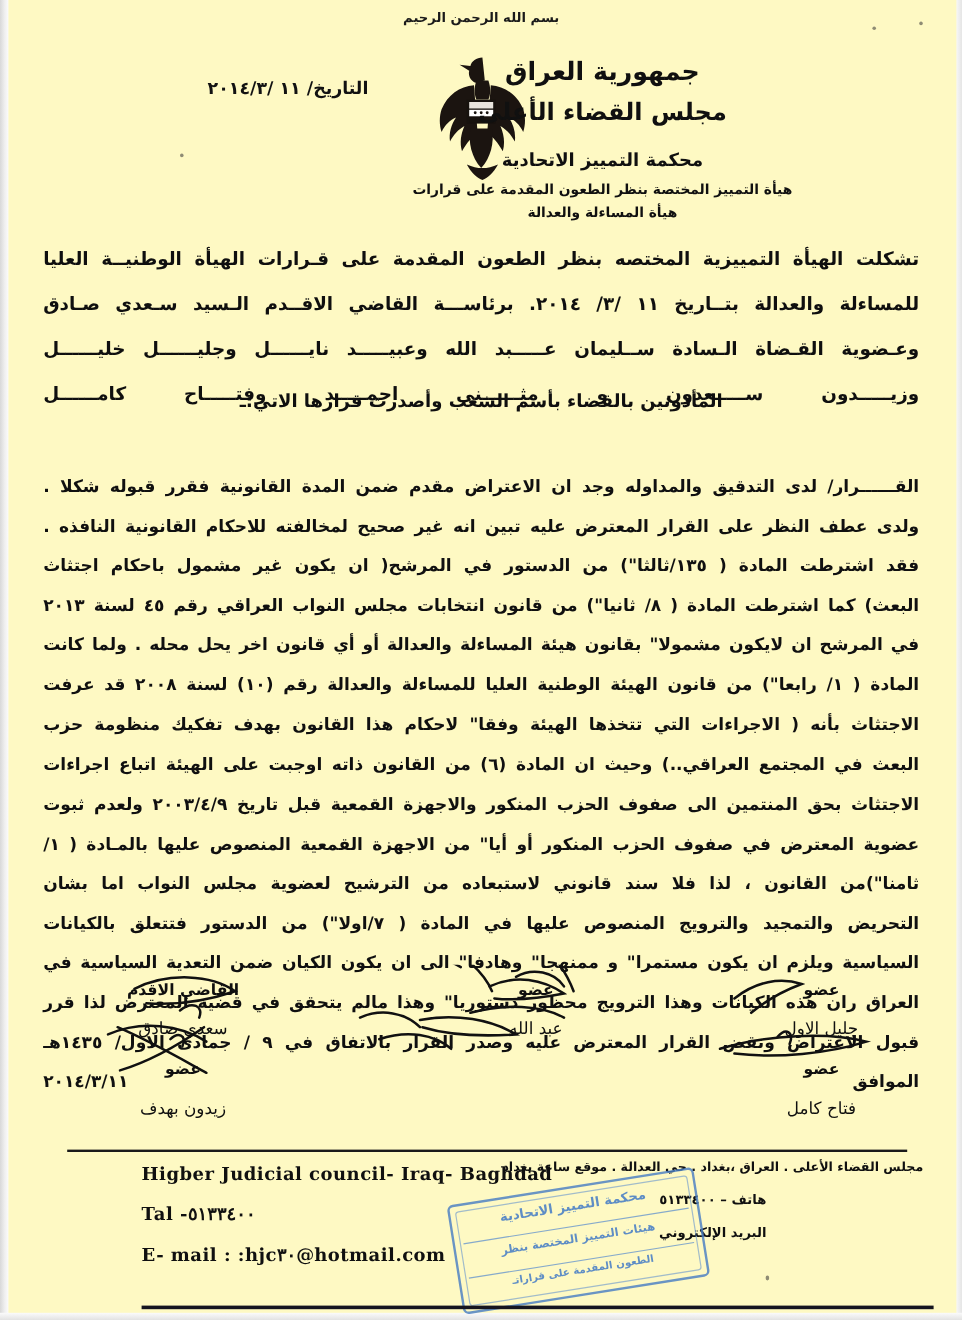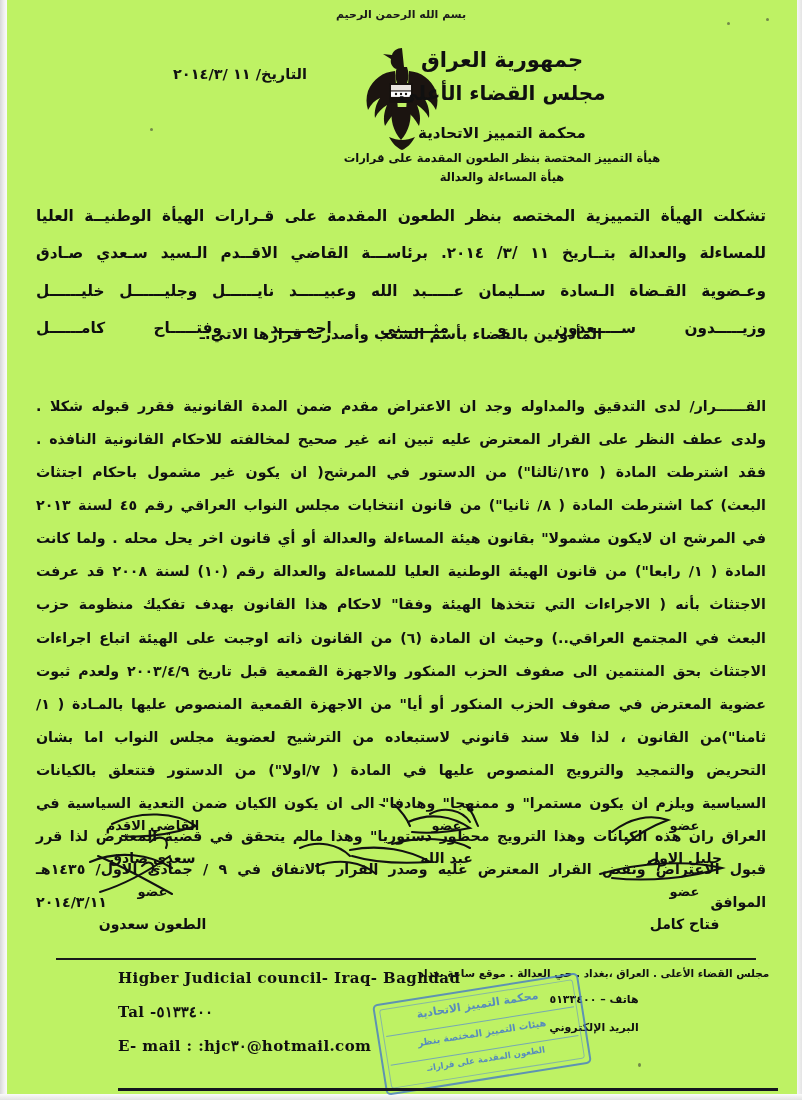--- a/index.html
+++ b/index.html
@@ -4,21 +4,21 @@
 <style>
   html, body {
     margin: 0;
     padding: 0;
     background: #ffffff;
   }
   .page {
     position: relative;
     width: 802px;
     height: 1100px;
-    background: #bef264;
+    background: #fef9c3;
     overflow: hidden;
     font-family: "DejaVu Sans", sans-serif;
     color: #111;
   }
   
   .scan-edge-left {
     position: absolute; top: 0; left: 0; width: 7px; height: 1100px;
     background: linear-gradient(to right, #d8d8d8, #efefef 55%, #fbfbfb);
   }
   .scan-edge-right {
@@ -116,21 +116,21 @@
   
   .sig-area {
     position: absolute;
     top: 818px;
     left: 0;
     width: 802px;
     height: 140px;
   }
   .sig-col { position: absolute; text-align: center; }
   .sig-role { font-size: 13px; font-weight: bold; color: #0f0f0f; }
-  .sig-name { font-size: 14px; font-weight: bold; color: #0f0f0f; margin-top: 17px; }
+  .sig-name { font-size: 14px; font-weight: normal; color: #0f0f0f; margin-top: 17px; }
   .col-right  { right: 40px;  width: 155px; }
   .col-mid    { right: 268px; width: 175px; }
   .col-left   { left: 70px;   width: 165px; }
 
   .sig-scribble {
     position: absolute;
     pointer-events: none;
   }
 
   .divider {
@@ -335,21 +335,21 @@
       </div>
     </div>
 
     <div class="sig-col col-left">
       <div>
         <div class="sig-role">القاضي الاقدم</div>
         <div class="sig-name">سعدي صادق</div>
       </div>
       <div style="margin-top:18px;">
         <div class="sig-role">عضو</div>
-        <div class="sig-name">الطعون سعدون</div>
+        <div class="sig-name">زيدون بهدف</div>
       </div>
     </div>
   </div>
 
   <div class="divider"></div>
 
   <div class="footer-en">
     <div>Higber Judicial council- Iraq- Baghdad</div>
     <div>Tal -٥١٣٣٤٠٠</div>
     <div>E- mail : :hjc٣٠@hotmail.com</div>

